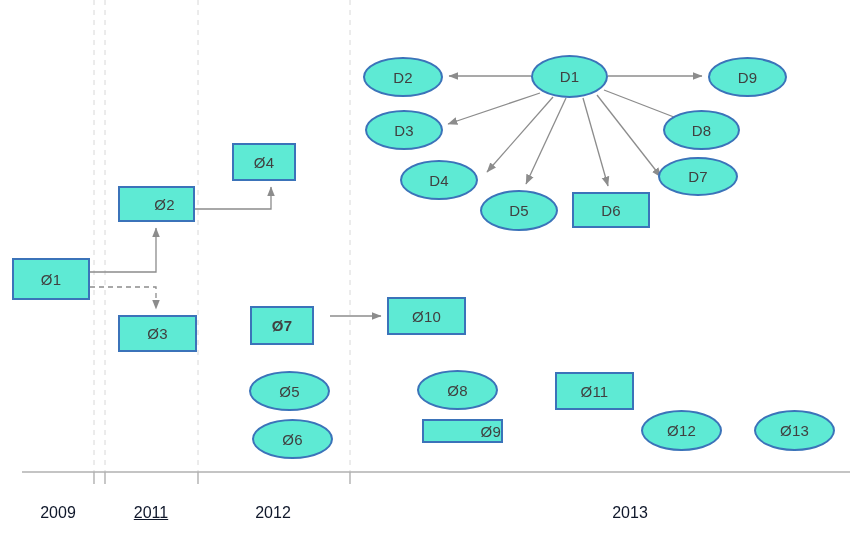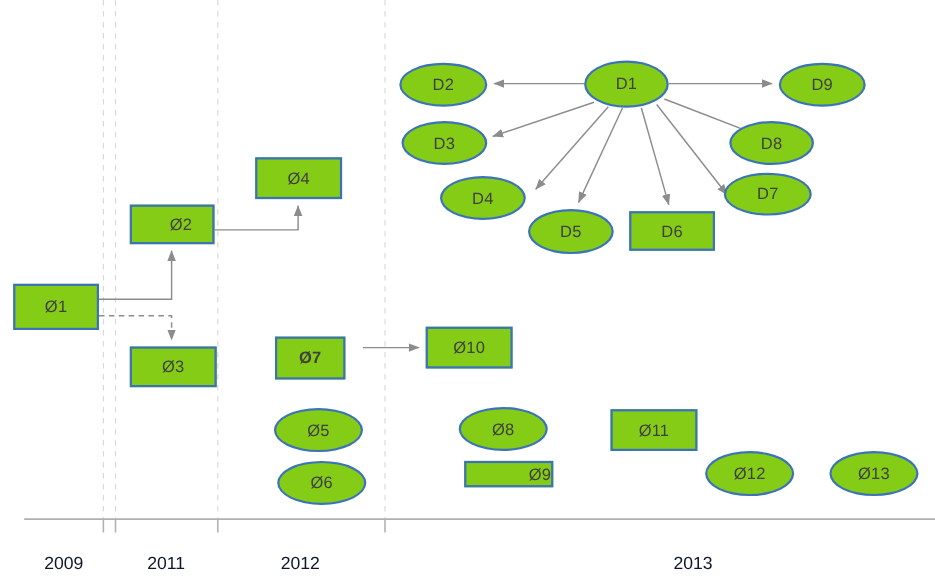--- a/index.html
+++ b/index.html
@@ -14,21 +14,21 @@
     position:absolute;left:0;top:0;width:850px;height:534px;
     pointer-events:none;
   }
   .node{
     position:absolute;
     box-sizing:border-box;
     display:flex;align-items:center;justify-content:center;
     color:#404040;
     font-size:15px;
     letter-spacing:.2px;
-    background:#84cc16;
+    background:#5eead4;
     z-index:3;
   }
   .node.rect{
     border:2px solid #3B73B9;
   }
   .node.ellipse{
     border:2px solid #3B73B9;
     border-radius:50%;
   }
   .node .lbl{pointer-events:none;}
@@ -83,21 +83,21 @@
   <div id="nodes-layer">
       <div class="node rect" style="left: 12px; top: 258px; width: 78px; height: 42px;">
         <span class="lbl">Ø1</span>
       </div>
       <div class="node rect" style="left: 118px; top: 186px; width: 77px; height: 36px; padding-left: 16px;">
         <span class="lbl">Ø2</span>
       </div>
       <div class="node rect" style="left: 118px; top: 315px; width: 79px; height: 37px;">
         <span class="lbl">Ø3</span>
       </div>
-      <div class="node rect" style="left: 232px; top: 143px; width: 79px; height: 38px;">
+      <div class="node rect" style="left: 232px; top: 143px; width: 64px; height: 38px;">
         <span class="lbl">Ø4</span>
       </div>
       <div class="node ellipse" style="left: 249px; top: 371px; width: 81px; height: 40px;">
         <span class="lbl">Ø5</span>
       </div>
       <div class="node ellipse" style="left: 252px; top: 419px; width: 81px; height: 40px;">
         <span class="lbl">Ø6</span>
       </div>
       <div class="node rect" style="left: 250px; top: 306px; width: 64px; height: 39px; font-weight: bold;">
         <span class="lbl">Ø7</span>
@@ -143,18 +143,18 @@
       </div>
       <div class="node ellipse" style="left: 663px; top: 110px; width: 77px; height: 40px;">
         <span class="lbl">D8</span>
       </div>
       <div class="node ellipse" style="left: 708px; top: 57px; width: 79px; height: 40px;">
         <span class="lbl">D9</span>
       </div>
     </div>
   <div id="axis-labels-layer">
       <div class="axis-label" style="left: 8px; top: 504px; width: 100px;">2009</div>
-      <div class="axis-label" style="left: 101px; top: 504px; width: 100px;">2011</div>
+      <div class="axis-label" style="left: 101px; top: 504px; width: 100px; text-decoration: underline;">2011</div>
       <div class="axis-label" style="left: 223px; top: 504px; width: 100px;">2012</div>
       <div class="axis-label" style="left: 580px; top: 504px; width: 100px;">2013</div>
     </div>
 
 </div>
 
 </body></html>

